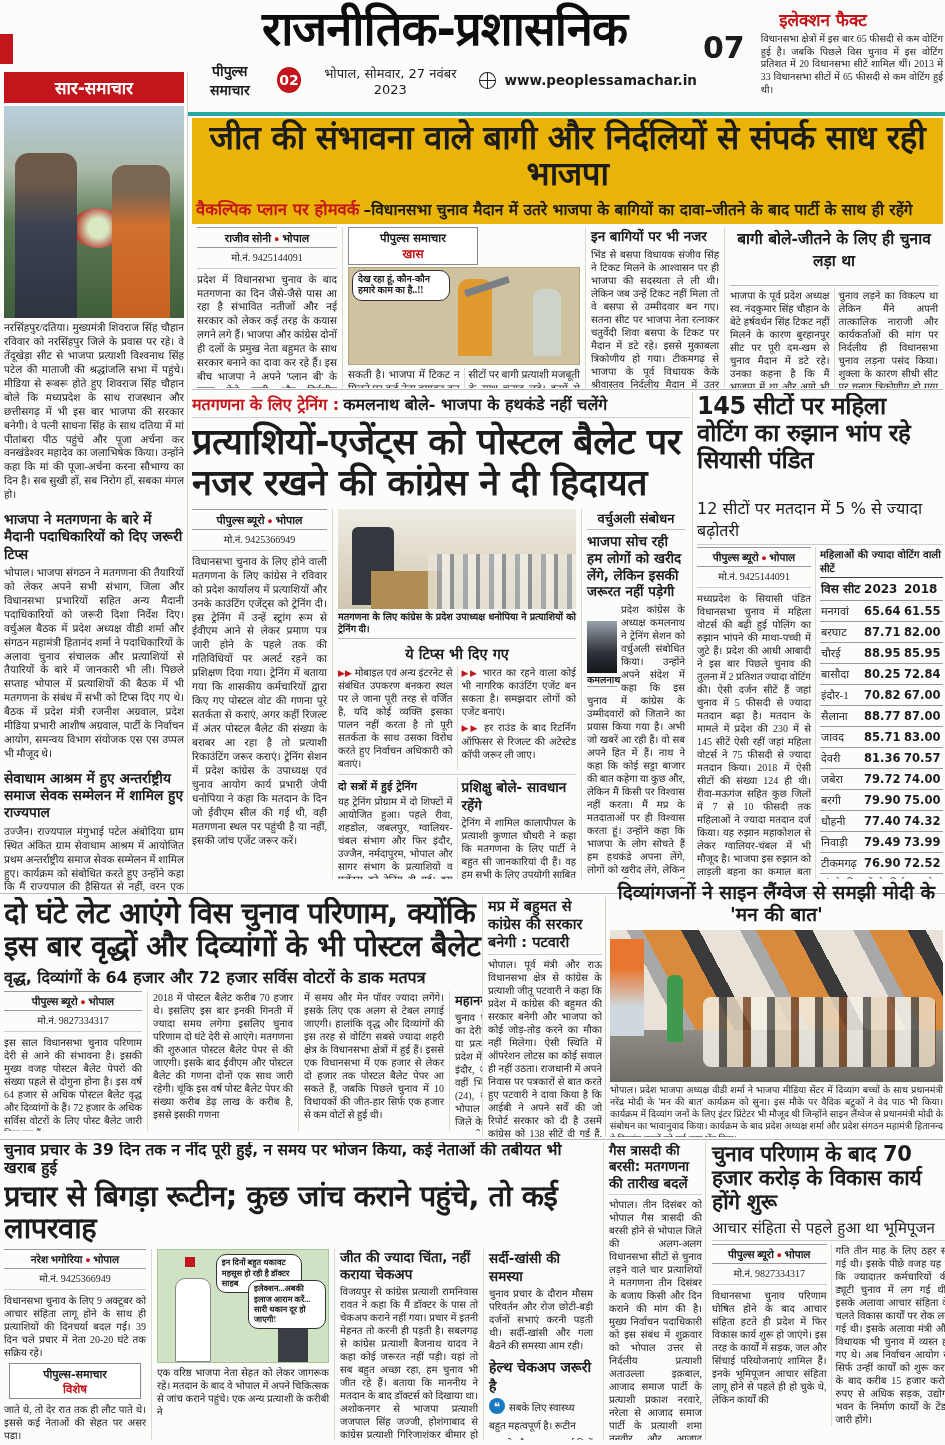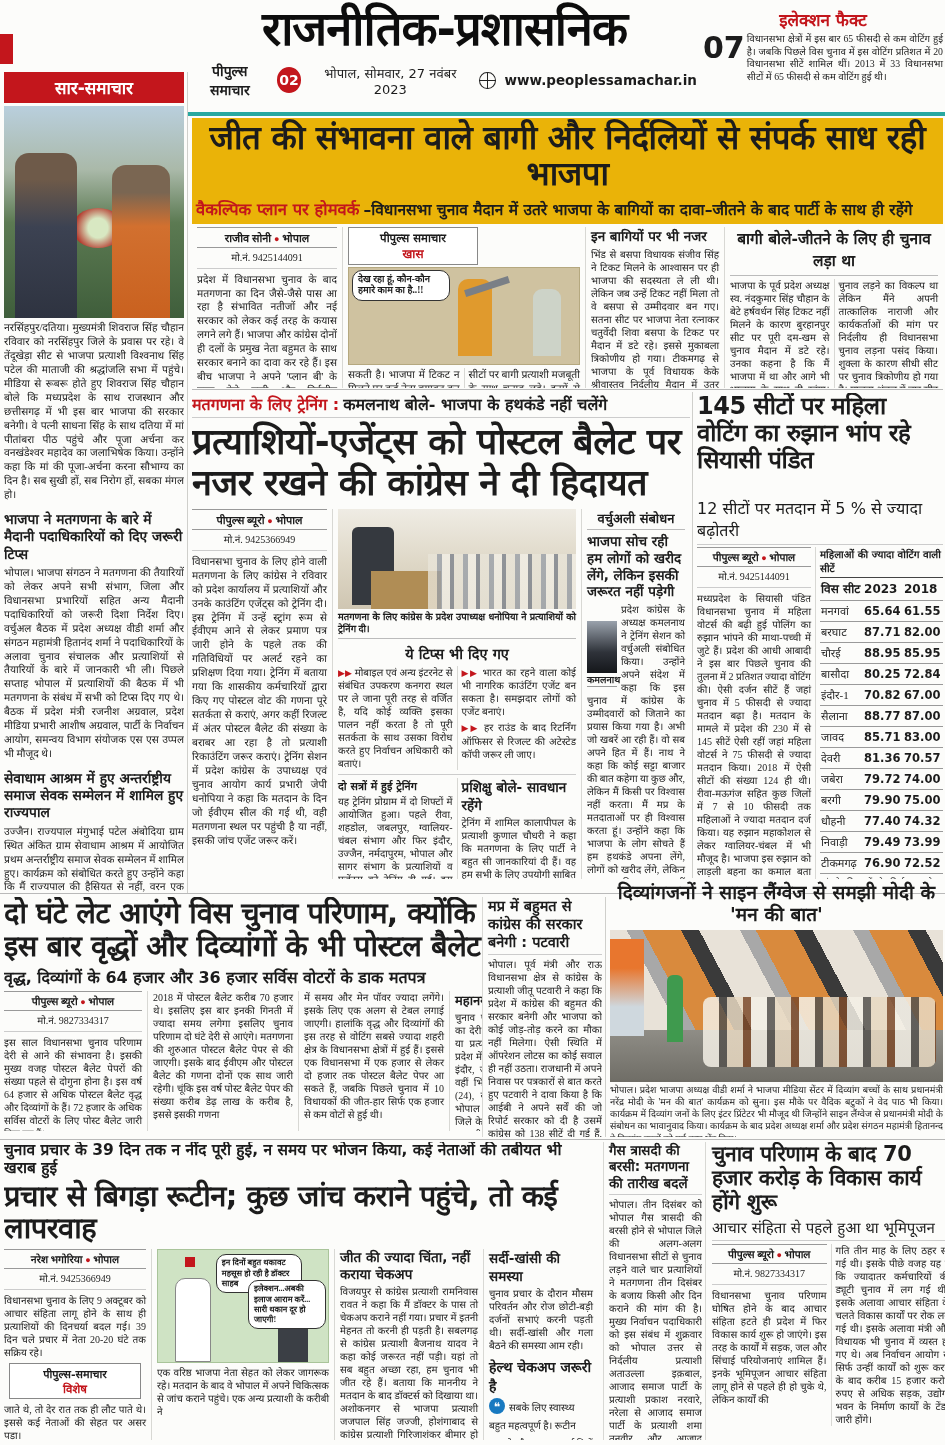--- a/index.html
+++ b/index.html
@@ -47,21 +47,21 @@
       <span style="display:inline-block;width:15px;height:15px;border:1.5px solid #222;border-radius:50%;position:relative;">
         <span style="position:absolute;left:45%;top:-1px;bottom:-1px;width:1.5px;background:#222;transform:rotate(0deg);"></span>
         <span style="position:absolute;top:45%;left:-1px;right:-1px;height:1.5px;background:#222;"></span>
       </span>
       <span class="sans" style="font-size:13.5px;">www.peoplessamachar.in</span>
     </div>
   </div>
 
   <div style="position:absolute;left:703px;top:8px;width:240px;">
     <div class="sans red" style="font-size:17px;text-align:center;margin-bottom:2px;">इलेक्शन फैक्ट</div>
-    <div style="display:flex;gap:2px;">
+    <div style="display:flex;gap:16px;">
       <div class="sans" style="font-size:30px;line-height:1;">07</div>
       <div class="small-txt" style="font-size:9.8px;">विधानसभा क्षेत्रों में इस बार 65 फीसदी से कम वोटिंग हुई है। जबकि पिछले विस चुनाव में इस वोटिंग प्रतिशत में 20 विधानसभा सीटें शामिल थीं। 2013 में 33 विधानसभा सीटों में 65 फीसदी से कम वोटिंग हुई थी।</div>
     </div>
   </div>
 
   <div style="position:absolute;left:188px;top:112px;width:757px;height:4px;background:#29a8a0;"></div>
   <div class="vr" style="left:187px;top:72px;height:822px;"></div>
 
   <div style="position:absolute;left:4px;top:72px;width:180px;height:822px;overflow:hidden;">
     <div class="sans" style="background:#c3161c;color:#fff;text-align:center;font-size:17px;padding:4px 0;">सार-समाचार</div>
@@ -118,21 +118,21 @@
         <div style="display:flex;margin-top:3px;">
           <div class="body-txt" style="width:50%;padding-right:4px;border-right:1px solid #d8d8d4;">सकती है। भाजपा में टिकट न मिलने पर कई नेता बगावत कर निर्दलीय अथवा दूसरी पार्टी के चुनाव चिन्ह पर चुनाव मैदान में उतर चुके हैं। भाजपा के अलावा कांग्रेस में कई</div>
           <div class="body-txt" style="width:50%;padding-left:4px;">सीटों पर बागी प्रत्याशी मजबूती के साथ चुनाव लड़े। इनमें से ज्यादातर का कहना है कि जीतने की स्थिति में वह अपनी पार्टी के साथ ही रहेंगे।</div>
         </div>
       </div>
       <div class="col" style="width:128px;flex:none;">
         <div class="sans" style="font-size:13.5px;margin-bottom:3px;">इन बागियों पर भी नजर</div>
         <div class="small-txt">भिंड से बसपा विधायक संजीव सिंह ने टिकट मिलने के आश्वासन पर ही भाजपा की सदस्यता ले ली थी। लेकिन जब उन्हें टिकट नहीं मिला तो वे बसपा से उम्मीदवार बन गए। सतना सीट पर भाजपा नेता रत्नाकर चतुर्वेदी शिवा बसपा के टिकट पर मैदान में डटे रहे। इससे मुकाबला त्रिकोणीय हो गया। टीकमगढ़ से भाजपा के पूर्व विधायक केके श्रीवास्तव निर्दलीय मैदान में उतर गए। मुरैना में भाजपा नेता सेवानिवृत आईपीएस रुस्तम सिंह के बेटे राकेश भी बसपा से मैदान में थे।</div>
       </div>
       <div class="col" style="flex:1;">
-        <div class="sans" style="font-size:15.5px;text-align:center;border-bottom:1px solid #bbb;padding-bottom:4px;margin-bottom:3px;">बागी बोले-जीतने के लिए ही चुनाव लड़ा था</div>
+        <div class="sans" style="font-size:15.5px;text-align:center;border-bottom:1px solid #bbb;padding-bottom:14px;margin-bottom:3px;">बागी बोले-जीतने के लिए ही चुनाव लड़ा था</div>
         <div style="display:flex;">
           <div class="small-txt" style="width:50%;padding-right:4px;border-right:1px solid #d8d8d4;">भाजपा के पूर्व प्रदेश अध्यक्ष स्व. नंदकुमार सिंह चौहान के बेटे हर्षवर्धन सिंह टिकट नहीं मिलने के कारण बुरहानपुर सीट पर पूरी दम-खम से चुनाव मैदान में डटे रहे। उनका कहना है कि मैं भाजपा में था और आगे भी भाजपा के साथ ही रहूंगा। सीधी सीट से टिकट कटने के कारण निर्दलीय प्रत्याशी के बतौर चुनाव मैदान में उतरे भाजपा के वरिष्ठ विधायक केदार शुक्ला की भी यही राय है। वह कहते हैं कि मेरा झुकाव भाजपा की तरफ ही रहेगा। उन्होंने बताया कि मेरे पास अन्य दलों से</div>
           <div class="small-txt" style="width:50%;padding-left:4px;">चुनाव लड़ने का विकल्प था लेकिन मैंने अपनी तात्कालिक नाराजी और कार्यकर्ताओं की मांग पर निर्दलीय ही विधानसभा चुनाव लड़ना पसंद किया। शुक्ला के कारण सीधी सीट पर चुनाव त्रिकोणीय हो गया है। मालवा अंचल में चार सीट पर भी कुछ इसी तरह की स्थिति बन गई है। यहां भाजपा के बागी राजीव यादव के कारण मुकाबला चतुष्कोणीय हो गया है। यादव का दावा है कि मैं तो जीतने के लिए ही चुनाव लड़ा था। भाजपा में था और आगे भी उसी के साथ रहूंगा।</div>
         </div>
       </div>
     </div>
   </div>
 
   <div class="hr" style="left:192px;top:389px;width:751px;"></div>
   <div class="vr" style="left:692px;top:392px;height:486px;"></div>
@@ -155,21 +155,21 @@
         <div class="photo" style="height:100px;background:linear-gradient(180deg,#efece4 0%,#ded7c6 55%,#cfc6b2 100%);">
           <div style="position:absolute;left:6%;top:18%;width:42px;height:78%;background:#35393f;border-radius:6px 6px 0 0;"></div>
           <div style="position:absolute;left:14%;bottom:0;width:70px;height:38%;background:#b08d55;"></div>
           <div style="position:absolute;right:0;bottom:0;width:62%;height:55%;background:repeating-linear-gradient(90deg,#e8e4d8 0 9px,#9aa0a8 9px 14px,#f2efe6 14px 22px,#7c828c 22px 26px);opacity:.8;"></div>
         </div>
         <div class="caption">मतगणना के लिए कांग्रेस के प्रदेश उपाध्यक्ष धनोपिया ने प्रत्याशियों को ट्रेनिंग दी।</div>
         <div style="border-bottom:1px solid #ccc;padding:2px 0 4px;">
           <div class="sans" style="font-size:14.5px;text-align:center;margin:2px 0 3px;">ये टिप्स भी दिए गए</div>
           <div style="display:flex;">
             <div style="width:50%;padding-right:4px;border-right:1px solid #d8d8d4;">
-              <div class="small-txt"><span class="arrow">▶▶</span> <span>मोबाइल एवं अन्य इंटरनेट से संबंधित उपकरण कनगरा स्थल पर ले जाना पूरी तरह से वर्जित है, यदि कोई व्यक्ति इसका पालन नहीं करता है तो पूरी सतर्कता के साथ उसका विरोध करते हुए निर्वाचन अधिकारी को बताएं।</span></div>
+              <div class="small-txt"><span class="arrow">▶▶</span> <span>मोबाइल एवं अन्य इंटरनेट से संबंधित उपकरण बनकरा स्थल पर ले जाना पूरी तरह से वर्जित है, यदि कोई व्यक्ति इसका पालन नहीं करता है तो पूरी सतर्कता के साथ उसका विरोध करते हुए निर्वाचन अधिकारी को बताएं।</span></div>
             </div>
             <div style="width:50%;padding-left:4px;">
               <div class="small-txt"><span class="arrow">▶▶</span> <span>भारत का रहने वाला कोई भी नागरिक काउंटिंग एजेंट बन सकता है। समझदार लोगों को एजेंट बनाएं।</span></div>
               <div class="small-txt" style="margin-top:3px;"><span class="arrow">▶▶</span> <span>हर राउंड के बाद रिटर्निंग ऑफिसर से रिजल्ट की अटेस्टेड कॉपी जरूर ली जाए।</span></div>
             </div>
           </div>
         </div>
         <div style="display:flex;margin-top:3px;">
           <div style="width:50%;padding-right:4px;border-right:1px solid #d8d8d4;">
             <div class="sans" style="font-size:11px;margin-bottom:2px;">दो सत्रों में हुई ट्रेनिंग</div>
@@ -285,21 +285,21 @@
         <div class="sans" style="font-size:15px;margin:4px 0 2px;">लाड़ली का जनादेश</div>
 
       </div>
     </div>
   </div>
 
   <div class="hr" style="left:0;top:893px;width:945px;"></div>
 
   <div style="position:absolute;left:4px;top:897px;width:592px;height:240px;overflow:hidden;">
     <div class="sans" style="font-size:29px;line-height:1.13;letter-spacing:-0.5px;width:478px;">दो घंटे लेट आएंगे विस चुनाव परिणाम, क्योंकि इस बार वृद्धों और दिव्यांगों के भी पोस्टल बैलेट</div>
-    <div class="sans" style="font-size:16px;font-weight:700;padding:3px 0;width:455px;">वृद्ध, दिव्यांगों के 64 हजार और 36 हजार सर्विस वोटरों के डाक मतपत्र</div>
+    <div class="sans" style="font-size:16px;font-weight:700;padding:3px 0;width:455px;">वृद्ध, दिव्यांगों के 64 हजार और 72 हजार सर्विस वोटरों के डाक मतपत्र</div>
     <div style="display:flex;height:140px;overflow:hidden;">
       <div class="col" style="width:138px;flex:none;padding-left:0;">
         <div class="byline" style="font-size:10.5px;">
           <span>पीपुल्स ब्यूरो</span> <span class="dot">●</span> <span>भोपाल</span>
         </div>
         <div class="phone">मो.नं. 9827334317</div>
         <div class="small-txt">इस साल विधानसभा चुनाव परिणाम देरी से आने की संभावना है। इसकी मुख्य वजह पोस्टल बैलेट पेपरों की संख्या पहले से दोगुना होना है। इस वर्ष 64 हजार से अधिक पोस्टल बैलेट वृद्ध और दिव्यांगों के हैं। 72 हजार के अधिक सर्विस वोटरों के लिए पोस्ट बैलेट जारी किए गए हैं।</div>
       </div>
       <div class="col" style="width:140px;flex:none;">
         <div class="small-txt">2018 में पोस्टल बैलेट करीब 70 हजार थे। इसलिए इस बार इनकी गिनती में ज्यादा समय लगेगा इसलिए चुनाव परिणाम दो घंटे देरी से आएंगे। मतगणना की शुरुआत पोस्टल बैलेट पेपर से की जाएगी। इसके बाद ईवीएम और पोस्टल बैलेट की गणना दोनों एक साथ जारी रहेगी। चूंकि इस वर्ष पोस्ट बैलेट पेपर की संख्या करीब डेढ़ लाख के करीब है, इससे इसकी गणना</div>

